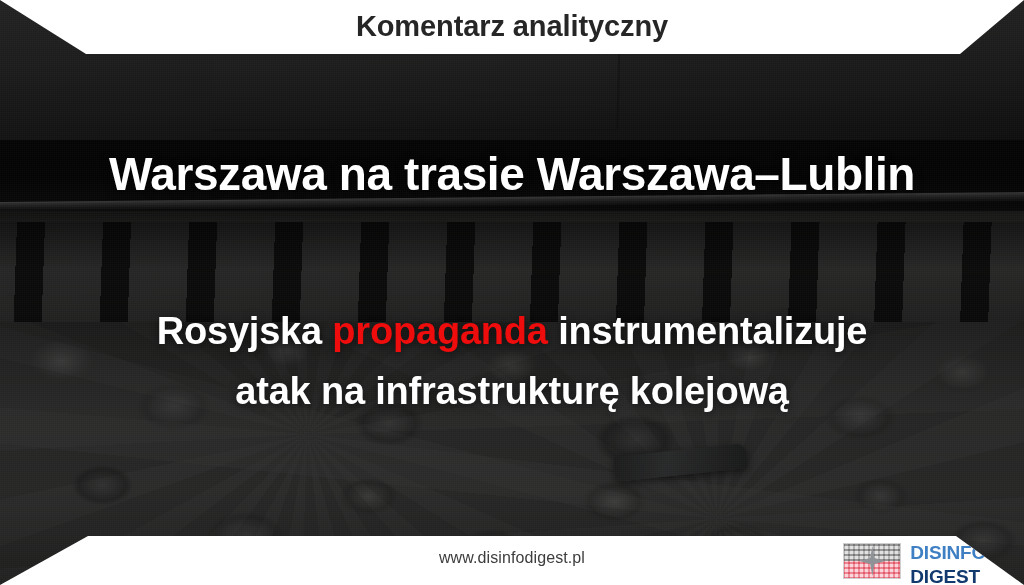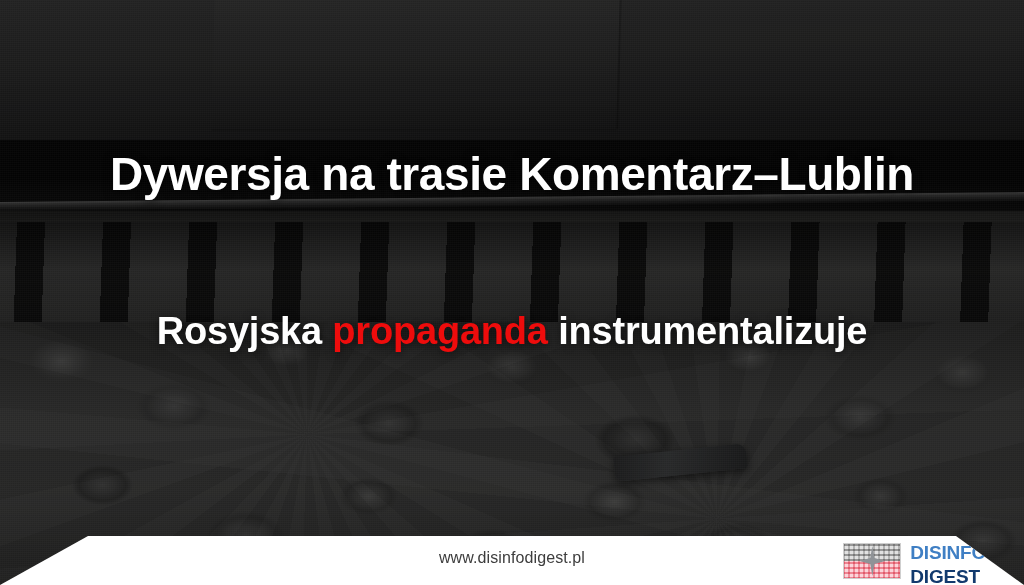--- a/index.html
+++ b/index.html
@@ -331,27 +331,31 @@
     <div class="photo-metal"></div>
     <div class="photo-shadow"></div>
     <div class="photo-rail"></div>
     <div class="photo-sleepers"></div>
     <div class="photo-ballast"></div>
     <div class="photo-debris"></div>
   </div>
   <div class="photo-veil"></div>
   <div class="photo-grain"></div>
 
+  <div class="header-band">
+    <span class="header-title">Komentarz analityczny</span>
+  </div>
 
   <div class="headline-wrap">
-    <div class="headline">Dywersja na trasie Komentarz–Lublin</div>
+    <div class="headline">Warszawa na trasie Warszawa–Lublin</div>
   </div>
 
   <div class="subhead-wrap">
     <div class="subhead-line"><span>Rosyjska </span><span class="hl-red">propaganda</span><span> instrumentalizuje</span></div>
+    <div class="subhead-line">atak na infrastrukturę kolejową</div>
   </div>
 
   <div class="footer-band">
 
     <div class="footer-url">www.disinfodigest.pl</div>
 
     <div class="logo">
       <div class="logo-mark">
         <div class="lm-top"></div>
         <div class="lm-bot"></div>

